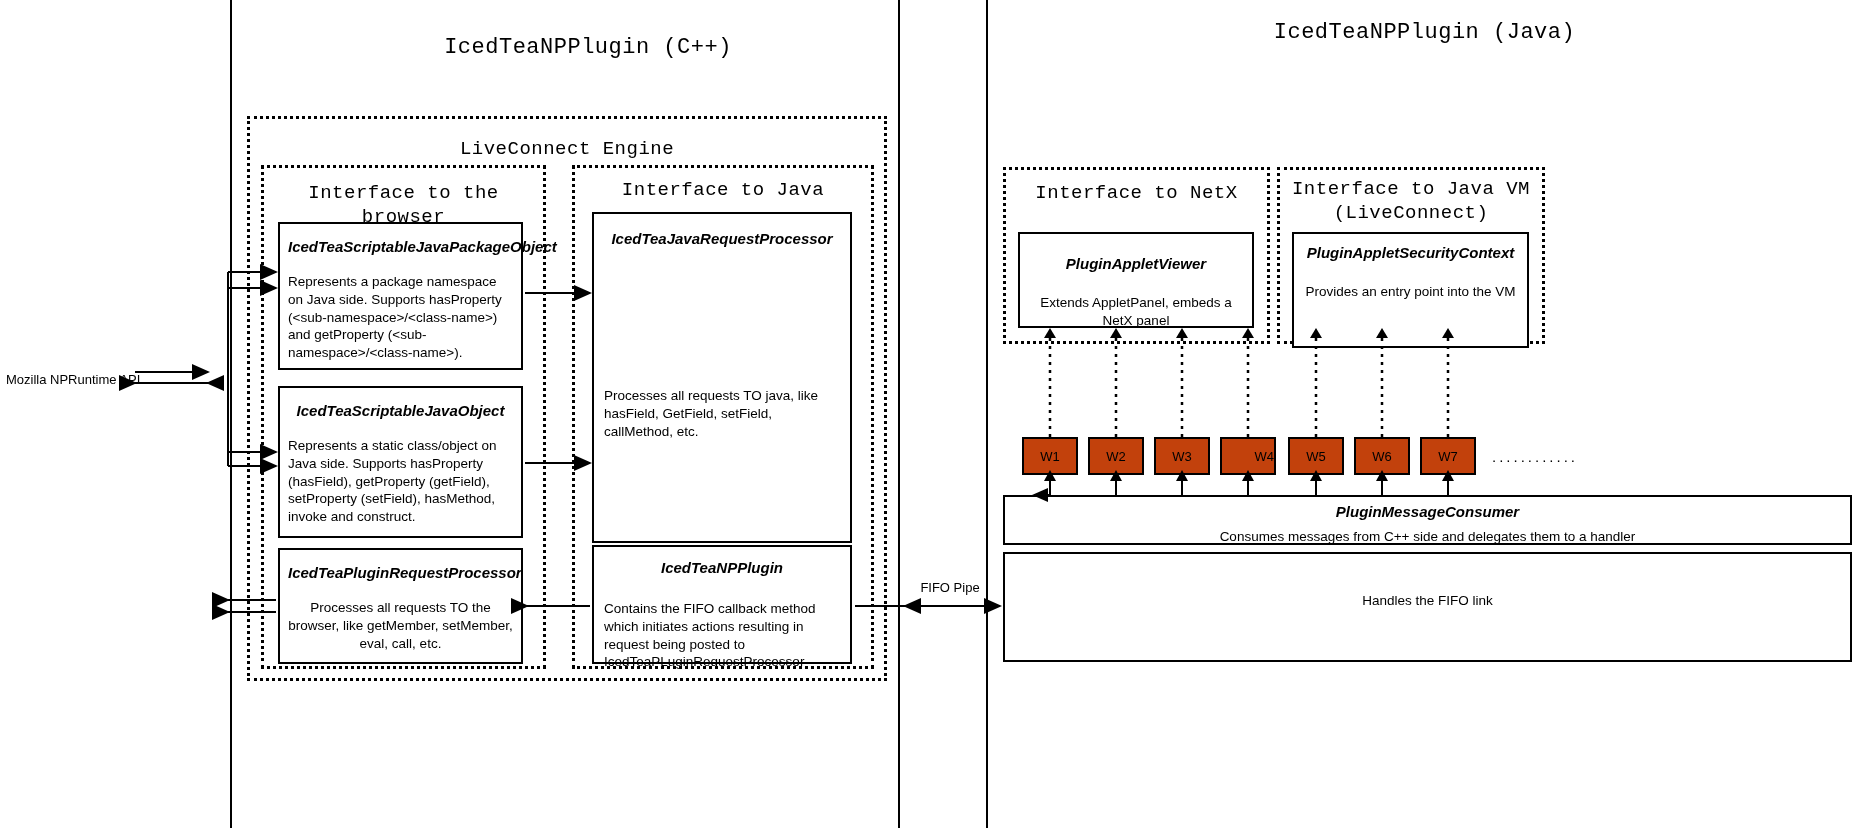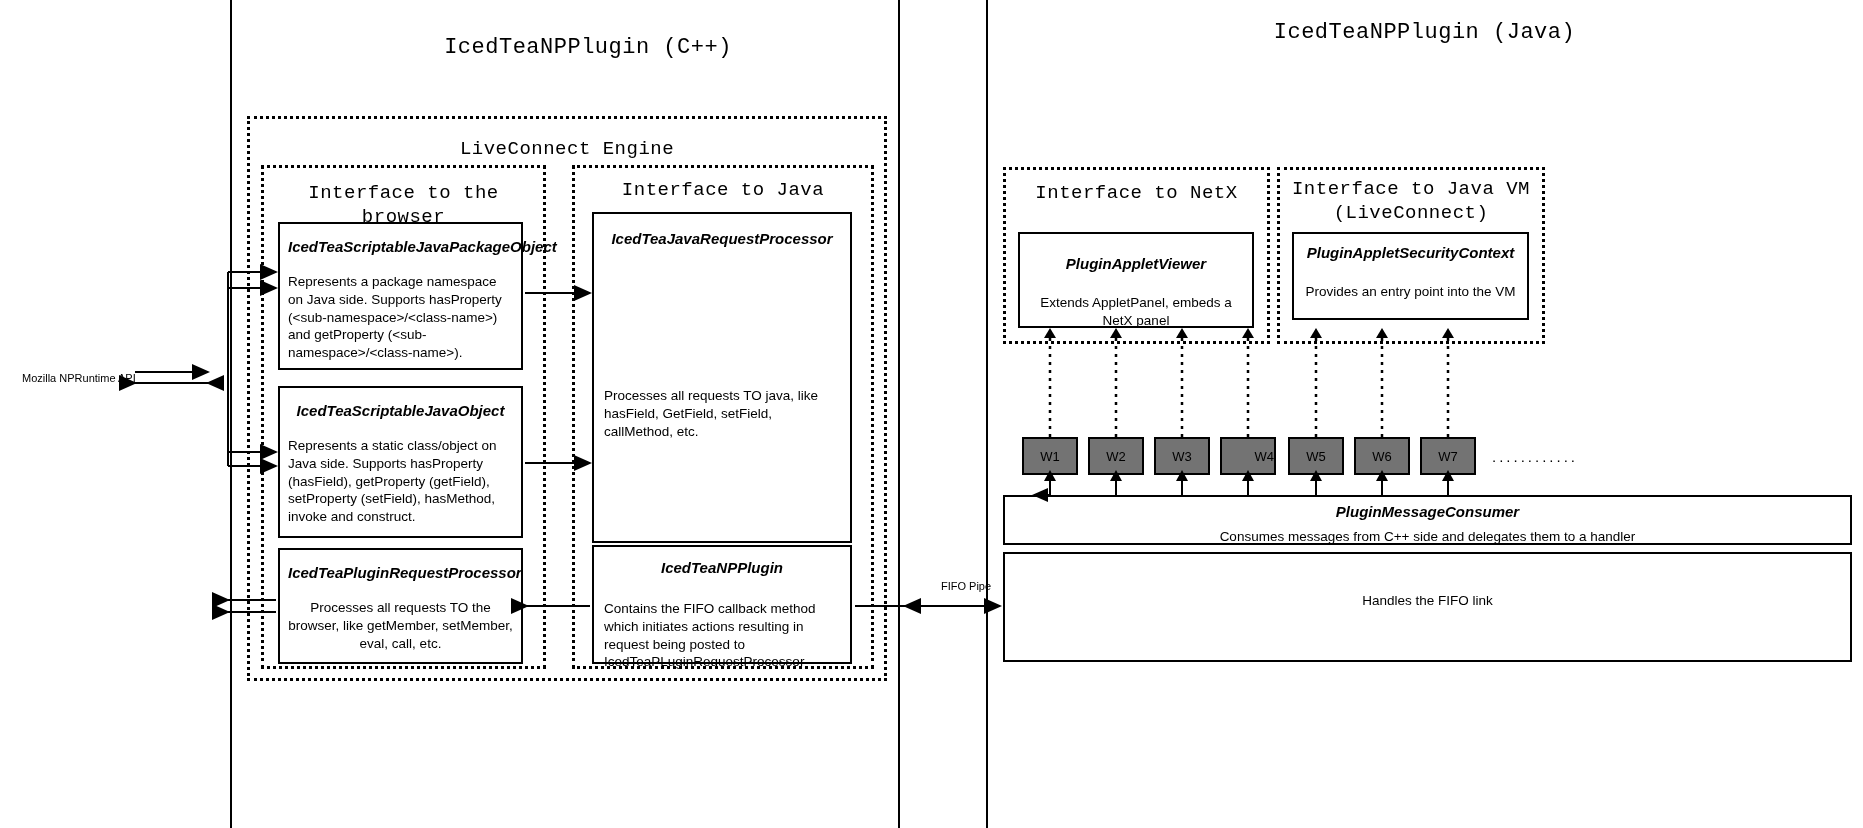--- a/index.html
+++ b/index.html
@@ -9,23 +9,23 @@
   .vrule{position:absolute;width:2px;background:#000;}
   .mono-title{font-family:"Liberation Mono",monospace;font-size:22px;
               text-align:center;letter-spacing:0.5px;}
   .mono-sub{font-family:"Liberation Mono",monospace;font-size:19px;
             text-align:center;letter-spacing:0.5px;line-height:1.25;}
   .dotted{border:3px dotted #000;}
   .solidbox{border:2px solid #000;background:#fff;}
   .bt{font-style:italic;font-weight:bold;font-size:15px;text-align:center;}
   .bd{font-size:13.5px;line-height:1.32;}
   .bd-c{font-size:13.5px;line-height:1.32;text-align:center;}
-  .wbox{border:2px solid #000;background:#737373;width:56px;height:38px;
+  .wbox{border:2px solid #000;background:#c2410c;width:56px;height:38px;
         display:flex;align-items:center;justify-content:center;font-size:13px;}
-  .lbl{font-size:11px;margin-left:16px;}
+  .lbl{font-size:13px;}
   svg{position:absolute;left:0;top:0;pointer-events:none;}
   .ell{font-size:15px;letter-spacing:3px;}
 </style>
 </head>
 <body>
 
 <div class="vrule" style="left:230px;top:0;height:828px;"></div>
 <div class="vrule" style="left:898px;top:0;height:828px;"></div>
 <div class="vrule" style="left:986px;top:0;height:828px;"></div>
 
@@ -73,21 +73,21 @@
 <div class="abs solidbox" style="left:1018px;top:232px;width:236px;height:96px;padding:21px 6px;">
   <div class="bt">PluginAppletViewer</div>
   <div class="bd-c" style="margin-top:22px;">Extends AppletPanel, embeds a NetX panel</div>
 </div>
 
 <div class="abs dotted" style="left:1277px;top:167px;width:268px;height:177px;"></div>
 <div class="abs mono-sub" style="left:1277px;top:178px;width:268px;">
   <span>Interface to Java VM</span><br>
   <span>(LiveConnect)</span>
 </div>
-<div class="abs solidbox" style="left:1292px;top:232px;width:237px;height:88px;padding:10px 6px;">
+<div class="abs solidbox" style="left:1292px;top:232px;width:237px;height:116px;padding:10px 6px;">
   <div class="bt">PluginAppletSecurityContext</div>
   <div class="bd-c" style="margin-top:22px;">Provides an entry point into the VM</div>
 </div>
 
 <div class="abs wbox" style="left:1022px;top:437px;">
     <span>W1</span>
   </div>
 <div class="abs wbox" style="left:1088px;top:437px;">
     <span>W2</span>
   </div>

